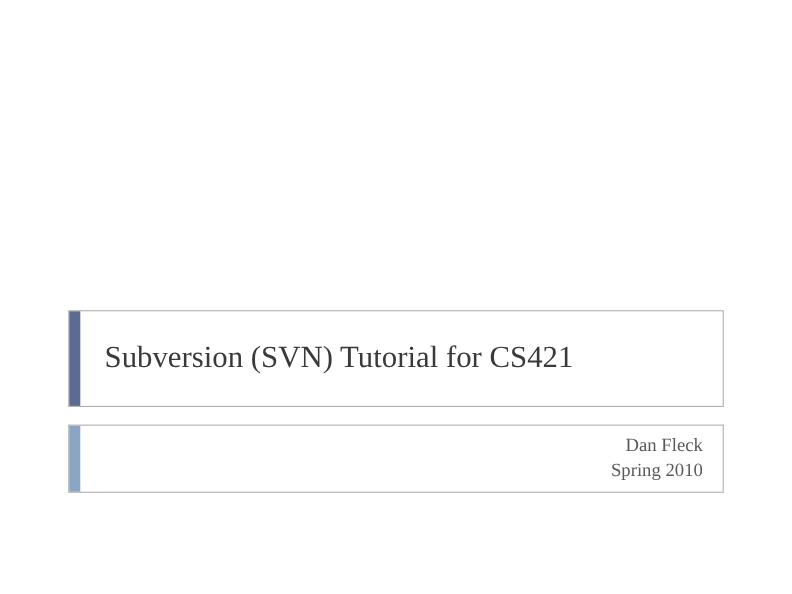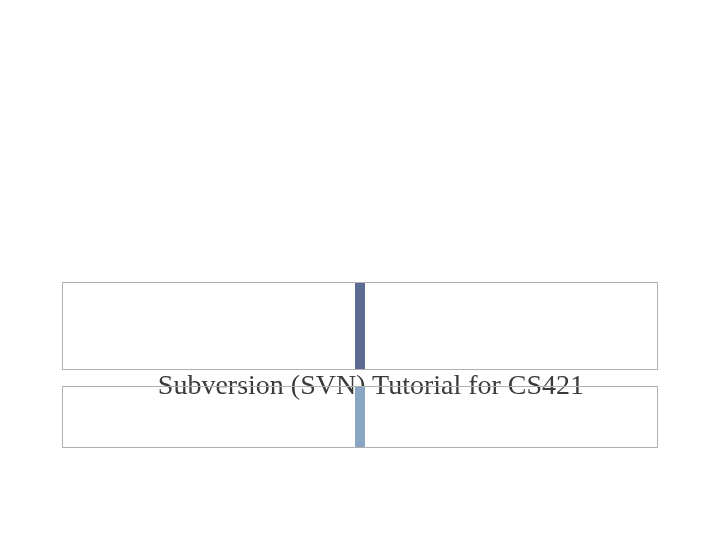--- a/index.html
+++ b/index.html
@@ -1,19 +1,18 @@
 <!DOCTYPE html>
 <html><head>
   <meta charset="utf-8">
   <style>
     * {
       margin: 0;
       padding: 0;
       box-sizing: border-box;
-      flex-direction: column;
     }
     body {
       width: 720px;
       height: 540px;
       background: #ffffff;
       font-family: Georgia, 'Times New Roman', serif;
       position: relative;
     }
     .title-box {
       position: absolute;
@@ -71,13 +70,17 @@
 </head>
 <body>
 
 <div class="title-box">
   <div class="title-accent"></div>
   <div class="title-text">Subversion (SVN) Tutorial for CS421</div>
 </div>
 
 <div class="subtitle-box">
   <div class="subtitle-accent"></div>
+  <div class="subtitle-content">
+    <span class="author-line">Dan Fleck</span>
+    <span class="date-line">Spring 2010</span>
+  </div>
 </div>
 
 </body></html>

